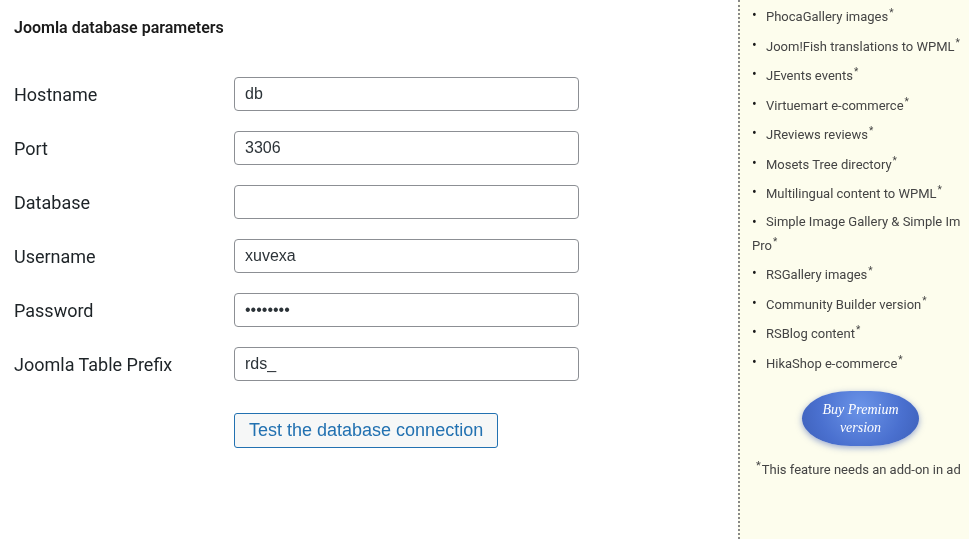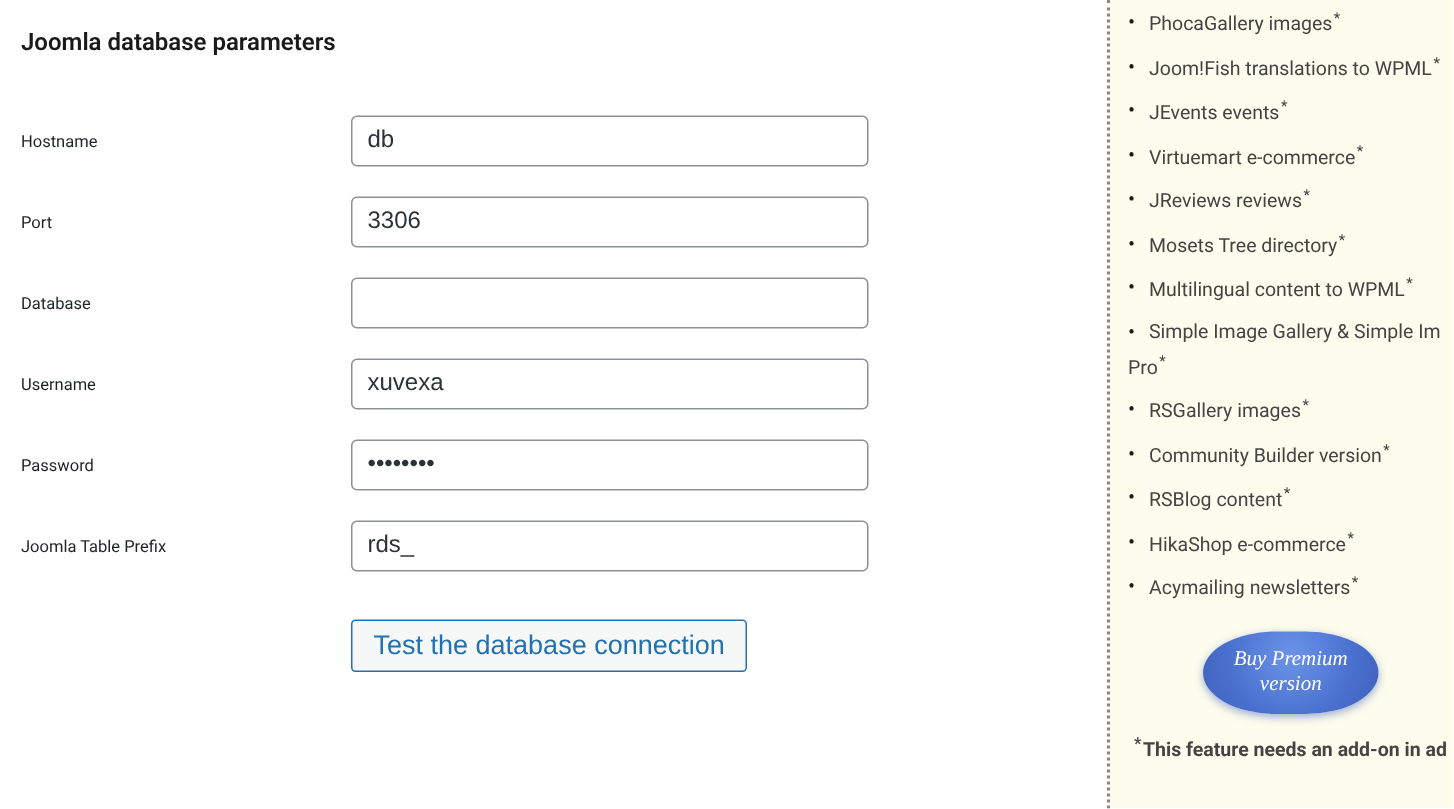--- a/index.html
+++ b/index.html
@@ -27,21 +27,21 @@
       color: #1a1a1a;
       margin-bottom: 40px;
     }
     .form-row {
       display: flex;
       align-items: center;
       margin-bottom: 20px;
     }
     .form-label {
       width: 220px;
-      font-size: 11px;
+      font-size: 18px;
       color: #1d2327;
     }
     .form-input {
       width: 345px;
       height: 34px;
       padding: 6px 10px;
       border: 1px solid #8c8f94;
       border-radius: 4px;
       font-size: 16px;
       color: #2c3338;
@@ -112,21 +112,20 @@
       text-align: center;
       line-height: 1.25;
       box-shadow: 0 2px 6px rgba(60,90,180,0.5);
       cursor: pointer;
     }
     .footnote {
       font-size: 13px;
       color: #444;
       padding: 0 4px;
       line-height: 1.5;
-      font-weight: bold;
     }
     .footnote-star {
       font-size: 11px;
       vertical-align: super;
       margin-right: 1px;
     }
   </style>
 </head>
 <body>
 
@@ -176,21 +175,20 @@
       <li><span>Virtuemart e-commerce</span><span class="asterisk">*</span></li>
       <li><span>JReviews reviews</span><span class="asterisk">*</span></li>
       <li><span>Mosets Tree directory</span><span class="asterisk">*</span></li>
       <li><span>Multilingual content to WPML</span><span class="asterisk">*</span></li>
       <li><span>Simple Image Gallery &amp; Simple Im</span></li>
       <li class="continuation"><span>Pro</span><span class="asterisk">*</span></li>
       <li><span>RSGallery images</span><span class="asterisk">*</span></li>
       <li><span>Community Builder version</span><span class="asterisk">*</span></li>
       <li><span>RSBlog content</span><span class="asterisk">*</span></li>
       <li><span>HikaShop e-commerce</span><span class="asterisk">*</span></li>
-      <li><span>Acymailing newsletters</span><span class="asterisk">*</span></li>
     </ul>
 
   <div class="buy-button-wrap">
     <span class="buy-button">Buy Premium<br>version</span>
   </div>
 
   <div class="footnote">
     <span class="footnote-star">*</span><span>This feature needs an add-on in ad</span><br>
     
   </div>

